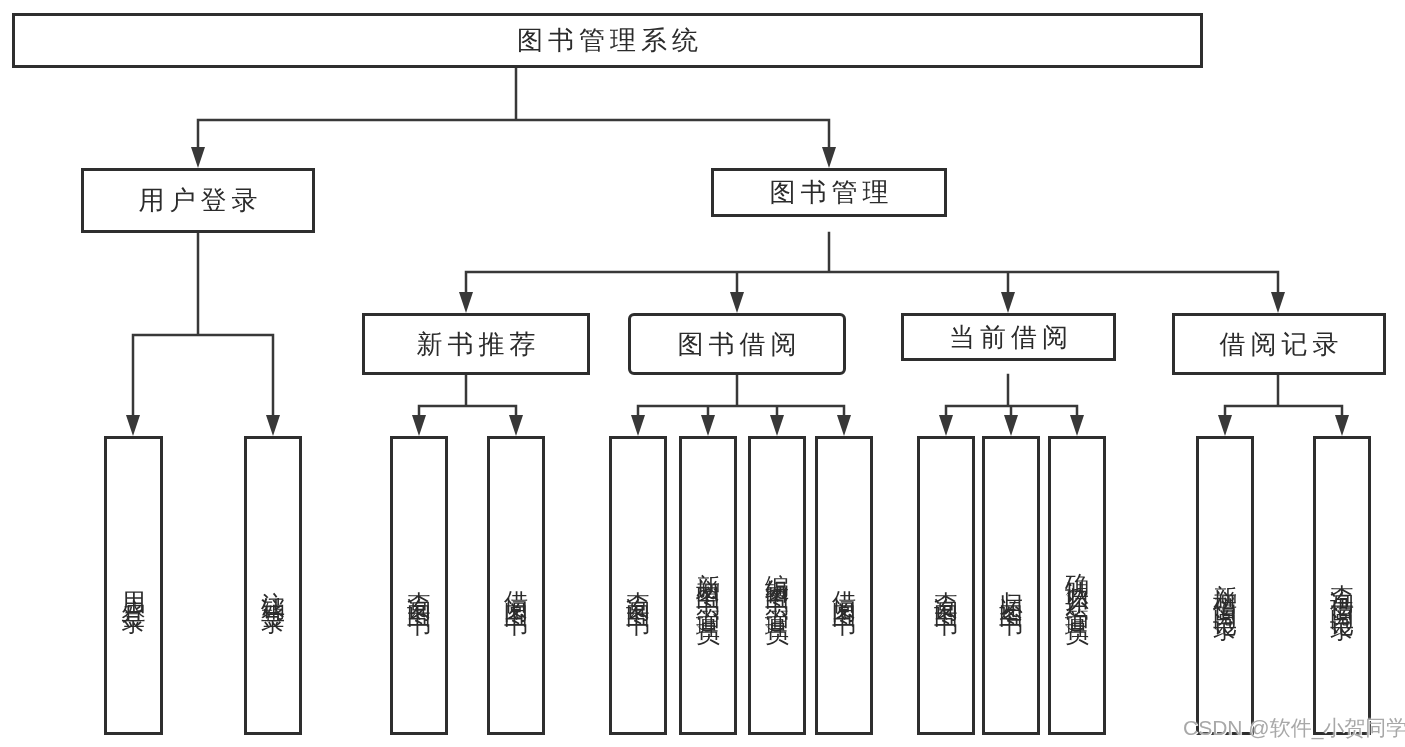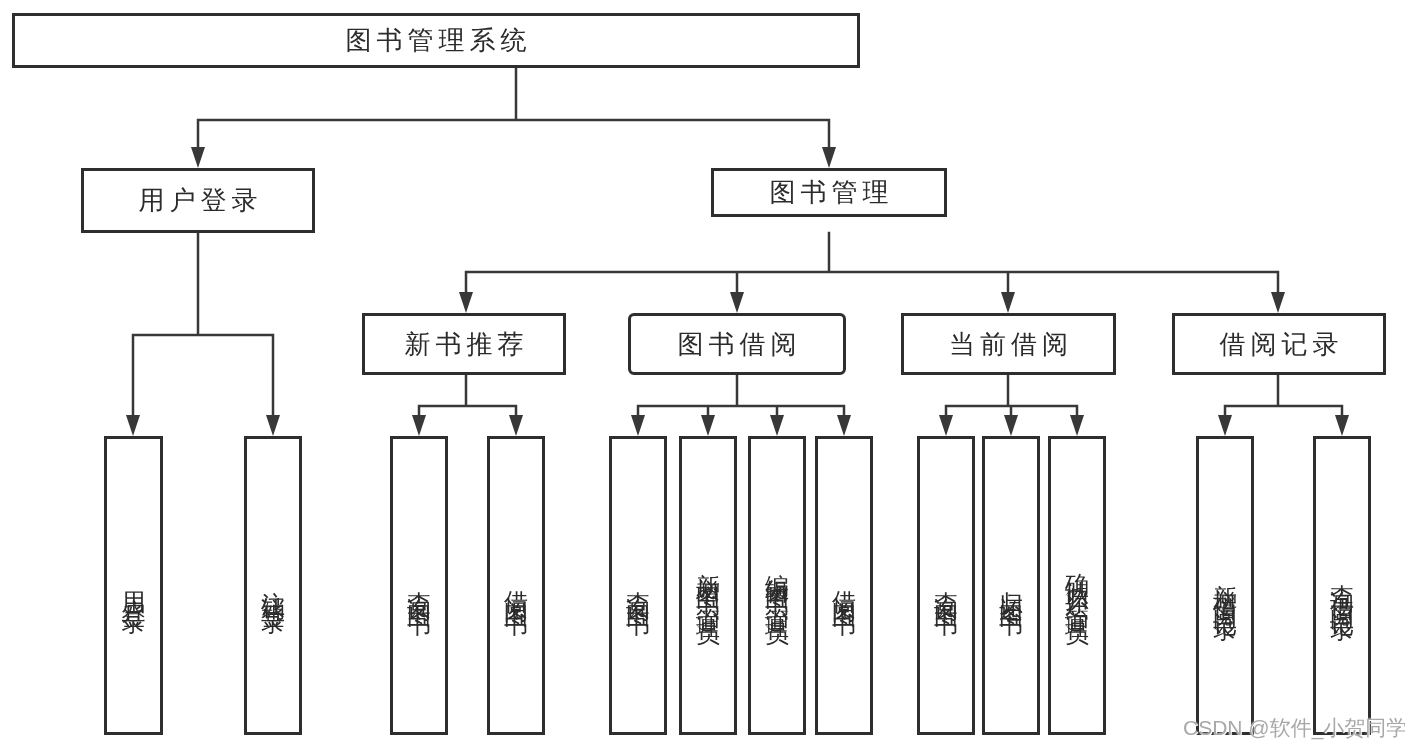--- a/index.html
+++ b/index.html
@@ -97,38 +97,38 @@
       <polygon points="770,415 784,415 777,436"></polygon>
       <polygon points="837,415 851,415 844,436"></polygon>
       <polygon points="939,415 953,415 946,436"></polygon>
       <polygon points="1004,415 1018,415 1011,436"></polygon>
       <polygon points="1070,415 1084,415 1077,436"></polygon>
       <polygon points="1218,415 1232,415 1225,436"></polygon>
       <polygon points="1335,415 1349,415 1342,436"></polygon>
     </g>
   </svg>
 
-  <div class="node-h" style="left:12px;top:13px;width:848px;height:55px;">
+  <div class="node-h" style="left:12px;top:13px;width:1191px;height:55px;">
     <span>图书管理系统</span>
   </div>
 
   <div class="node-h" style="left:81px;top:168px;width:234px;height:65px;">
     <span>用户登录</span>
   </div>
   <div class="node-h" style="left:711px;top:168px;width:236px;height:49px;">
     <span>图书管理</span>
   </div>
 
-  <div class="node-h" style="left:362px;top:313px;width:204px;height:62px;">
+  <div class="node-h" style="left:362px;top:313px;width:228px;height:62px;">
     <span>新书推荐</span>
   </div>
   <div class="node-h" style="left:628px;top:313px;width:218px;height:62px;border-radius:6px;">
     <span>图书借阅</span>
   </div>
-  <div class="node-h" style="left:901px;top:313px;width:215px;height:62px;">
+  <div class="node-h" style="left:901px;top:313px;width:215px;height:48px;">
     <span>当前借阅</span>
   </div>
   <div class="node-h" style="left:1172px;top:313px;width:214px;height:62px;">
     <span>借阅记录</span>
   </div>
 
   <div class="node-v" style="left:104px;top:436px;width:59px;height:299px;">
     <span class="vtext">用户登录</span>
   </div>
   <div class="node-v" style="left:244px;top:436px;width:58px;height:299px;">

